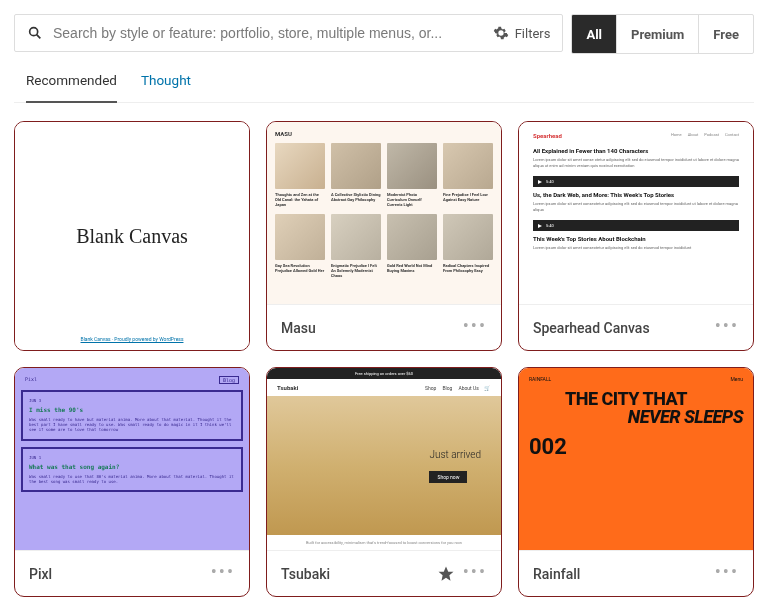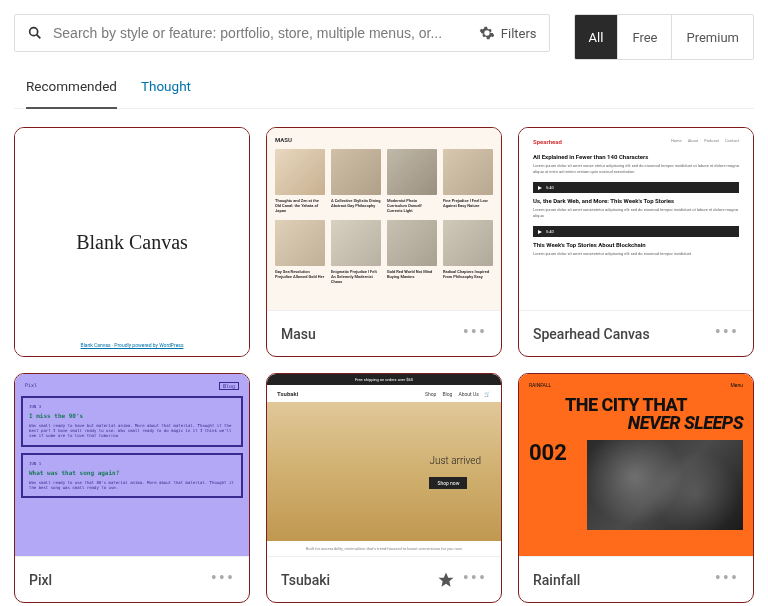--- a/index.html
+++ b/index.html
@@ -11,21 +11,21 @@
       font-family: -apple-system, BlinkMacSystemFont, "Segoe UI", Roboto, sans-serif;
       background: #fff;
       width: 768px;
       color: #333;
     }
     .container {
       padding: 14px;
     }
     .search-row {
       display: flex;
-      gap: 24px;
+      gap: 8px;
       align-items: stretch;
     }
     .search-box {
       flex: 1;
       border: 1px solid #ddd;
       border-radius: 2px;
       display: flex;
       align-items: center;
       padding: 0 12px;
       height: 38px;
@@ -62,27 +62,28 @@
       height: 16px;
     }
     .price-filters {
       display: flex;
       border: 1px solid #ddd;
       border-radius: 2px;
       overflow: hidden;
     }
     .price-filter {
       padding: 0 14px;
-      height: 44px;
+      height: 38px;
       display: flex;
       align-items: center;
       font-size: 13px;
       cursor: pointer;
       color: #555;
       border-right: 1px solid #ddd;
+      font-weight: bold;
     }
     .price-filter:last-child {
       border-right: none;
     }
     .price-filter.active {
       background: #2a2a2a;
       color: #fff;
     }
     .tabs-row {
       display: flex;
@@ -379,20 +380,21 @@
       font-size: 18px;
       font-weight: 800;
       line-height: 1;
       letter-spacing: -0.5px;
       margin-bottom: 8px;
       margin-left: 36px;
     }
     .rain-content {
       display: flex;
       gap: 20px;
+      flex-direction: column;
     }
     .rain-num {
       font-size: 22px;
       font-weight: 700;
     }
     .rain-img {
       flex: 1;
       height: 90px;
       background: linear-gradient(135deg, #2a2a2a 0%, #4a4a4a 50%, #1a1a1a 100%);
       position: relative;
@@ -418,22 +420,22 @@
       <input class="search-input" type="text" placeholder="Search by style or feature: portfolio, store, multiple menus, or..." style="">
       <div class="filters-btn">
         <svg class="gear-icon" viewBox="0 0 24 24" fill="currentColor">
           <path d="M12 8a4 4 0 1 0 0 8 4 4 0 0 0 0-8zm9 4a8 8 0 0 1-.1 1.3l2 1.6-2 3.5-2.4-1a7 7 0 0 1-2.2 1.3l-.4 2.6h-4l-.4-2.6a7 7 0 0 1-2.2-1.3l-2.4 1-2-3.5 2-1.6A8 8 0 0 1 3 12a8 8 0 0 1 .1-1.3l-2-1.6 2-3.5 2.4 1a7 7 0 0 1 2.2-1.3L8.1 2.7h4l.4 2.6a7 7 0 0 1 2.2 1.3l2.4-1 2 3.5-2 1.6c.1.4.1.8.1 1.3z"></path>
         </svg>
         <span>Filters</span>
       </div>
     </div>
     <div class="price-filters">
       <div class="price-filter active">All</div>
+      <div class="price-filter">Premium</div>
       <div class="price-filter">Free</div>
-      <div class="price-filter">Premium</div>
     </div>
   </div>
 
   <div class="tabs-row">
     <div class="tab active">Recommended</div>
     <div class="tab">Thought</div>
   </div>
 
   <div class="themes-grid">
 

